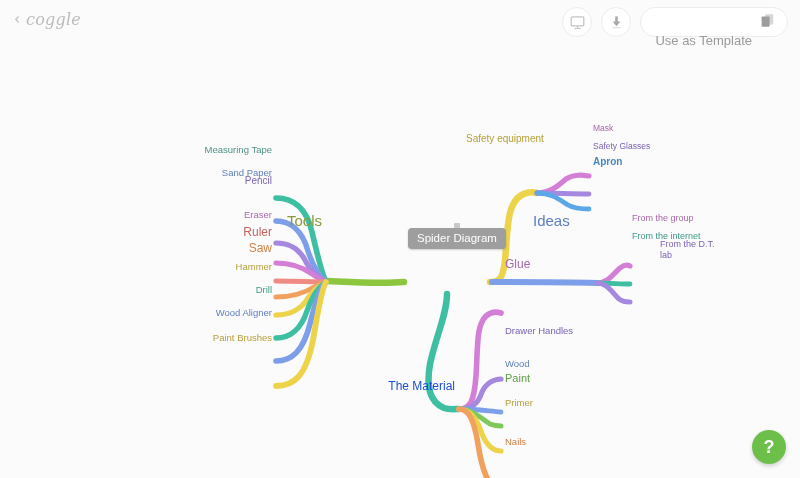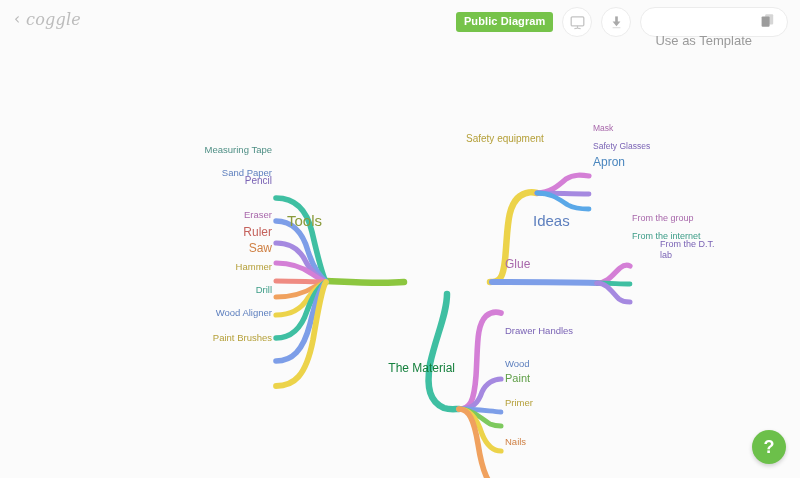--- a/index.html
+++ b/index.html
@@ -169,21 +169,20 @@
 
   <div id="topbar">
 
     <div id="brand">
       <span class="chev">‹</span>
       <span class="wordmark">coggle</span>
     </div>
 
     <div id="toolbar">
 
-      <div id="publicBadge">Public Diagram</div>
 
       <div class="round-btn">
         <span>
           <svg width="17" height="15" viewBox="0 0 17 15">
             <rect x="2.2" y="1.8" width="12.6" height="9" rx="1.1" fill="none" stroke="#c4c4c4" stroke-width="1.3"></rect>
             <line x1="8.5" y1="10.8" x2="8.5" y2="13.2" stroke="#c4c4c4" stroke-width="1.2"></line>
             <line x1="8.5" y1="13.2" x2="5.4" y2="13.6" stroke="#c4c4c4" stroke-width="1.1"></line>
             <line x1="8.5" y1="13.2" x2="11.6" y2="13.6" stroke="#c4c4c4" stroke-width="1.1"></line>
           </svg>
         </span>
@@ -244,42 +243,43 @@
         <path d="M 459 363 C 470 363, 474 356, 476 330 C 478 300, 476 280, 486 270 C 492 265, 498 266, 501 267" stroke="#d47fd6" stroke-width="5.6"></path>
         <path d="M 459 363 C 472 363, 478 358, 482 346 C 486 337, 494 333, 501 333" stroke="#a589e0" stroke-width="5.2"></path>
         <path d="M 459 363 C 475 363, 488 365, 501 366" stroke="#7d9ee8" stroke-width="4.8"></path>
         <path d="M 459 363 C 472 363, 482 373, 490 378 C 495 380, 499 380, 501 380" stroke="#7dc95e" stroke-width="5.0"></path>
         <path d="M 459 363 C 470 363, 477 372, 482 388 C 487 400, 494 405, 501 405" stroke="#ecd34a" stroke-width="5.2"></path>
         <path d="M 459 363 C 469 363, 474 374, 478 398 C 482 424, 488 442, 501 444" stroke="#f0a15e" stroke-width="5.6"></path>
 
       </g>
     </svg>
 
+    <div id="rootNode" style="left: 408px; top: 182px; background: rgb(158, 158, 158);">Spider Diagram</div>
 
     <div id="nodeLayer">
         <div class="node l" style="color: rgb(138, 154, 58); font-size: 15px; top: 167.2px; right: 478px;">Tools</div>
         <div class="node l" style="color: rgb(79, 143, 133); font-size: 9.5px; top: 98.875px; right: 528px;">Measuring Tape</div>
         <div class="node l" style="color: rgb(93, 127, 190); font-size: 9.5px; top: 121.875px; right: 528px; margin-left: 28px;">Sand Paper</div>
         <div class="node l" style="color: rgb(122, 99, 181); font-size: 10px; top: 129px; right: 528px;">Pencil</div>
         <div class="node l" style="color: rgb(168, 104, 171); font-size: 9.5px; top: 163.875px; right: 528px;">Eraser</div>
         <div class="node l" style="color: rgb(197, 98, 92); font-size: 12px; top: 180px; right: 528px;">Ruler</div>
         <div class="node l" style="color: rgb(207, 128, 68); font-size: 12px; top: 196px; right: 528px;">Saw</div>
         <div class="node l" style="color: rgb(181, 160, 58); font-size: 9.5px; top: 215.875px; right: 528px; text-align: center;">Hammer</div>
         <div class="node l" style="color: rgb(60, 156, 135); font-size: 9.5px; top: 238.875px; right: 528px;">Drill</div>
         <div class="node l" style="color: rgb(93, 127, 190); font-size: 9.5px; top: 261.875px; right: 528px;">Wood Aligner</div>
         <div class="node l" style="color: rgb(181, 160, 58); font-size: 9.5px; top: 286.875px; right: 528px;">Paint Brushes</div>
         <div class="node r" style="color: rgb(181, 160, 58); font-size: 10px; top: 86.8px; left: 466px;">Safety equipment</div>
         <div class="node r" style="color: rgb(168, 104, 171); font-size: 8.5px; top: 77.625px; left: 593px;">Mask</div>
         <div class="node r" style="color: rgb(122, 99, 181); font-size: 8.5px; top: 95.625px; left: 593px;">Safety Glasses</div>
-        <div class="node r" style="color: rgb(74, 134, 190); font-size: 12px; top: 109.625px; left: 593px;">Apron</div>
+        <div class="node r" style="color: rgb(74, 134, 190); font-size: 10px; top: 109.625px; left: 593px; font-weight: bold;">Apron</div>
         <div class="node r" style="color: rgb(93, 127, 190); font-size: 15px; top: 167.2px; left: 533px;">Ideas</div>
         <div class="node r" style="color: rgb(168, 104, 171); font-size: 9px; top: 167.25px; left: 632px;">From the group</div>
         <div class="node r" style="color: rgb(60, 156, 135); font-size: 9px; top: 185.25px; left: 632px;">From the internet</div>
         <div class="node r" style="color: rgb(122, 99, 181); font-size: 9px; top: 193.25px; left: 660px; white-space: normal; width: 62px; line-height: 1.15;">From the D.T. lab</div>
-        <div class="node l" style="color: #15803d; font-size: 12px; top: 316px; right: 345px; margin-left: 6px;">The Material</div>
+        <div class="node l" style="color: #1d4ed8; font-size: 12px; top: 334px; right: 345px; margin-left: 6px;">The Material</div>
         <div class="node r" style="color: rgb(168, 104, 171); font-size: 12px; top: 212px; left: 505px;">Glue</div>
         <div class="node r" style="color: rgb(122, 99, 181); font-size: 9.5px; top: 279.875px; left: 505px;">Drawer Handles</div>
         <div class="node r" style="color: rgb(93, 127, 190); font-size: 9.5px; top: 312.875px; left: 505px;">Wood</div>
         <div class="node r" style="color: rgb(95, 158, 71); font-size: 11px; top: 325.75px; left: 505px;">Paint</div>
         <div class="node r" style="color: rgb(181, 160, 58); font-size: 9.5px; top: 351.875px; left: 505px;">Primer</div>
         <div class="node r" style="color: rgb(207, 128, 68); font-size: 9.5px; top: 390.875px; left: 505px;">Nails</div>
       </div>
 
   </div>
 

